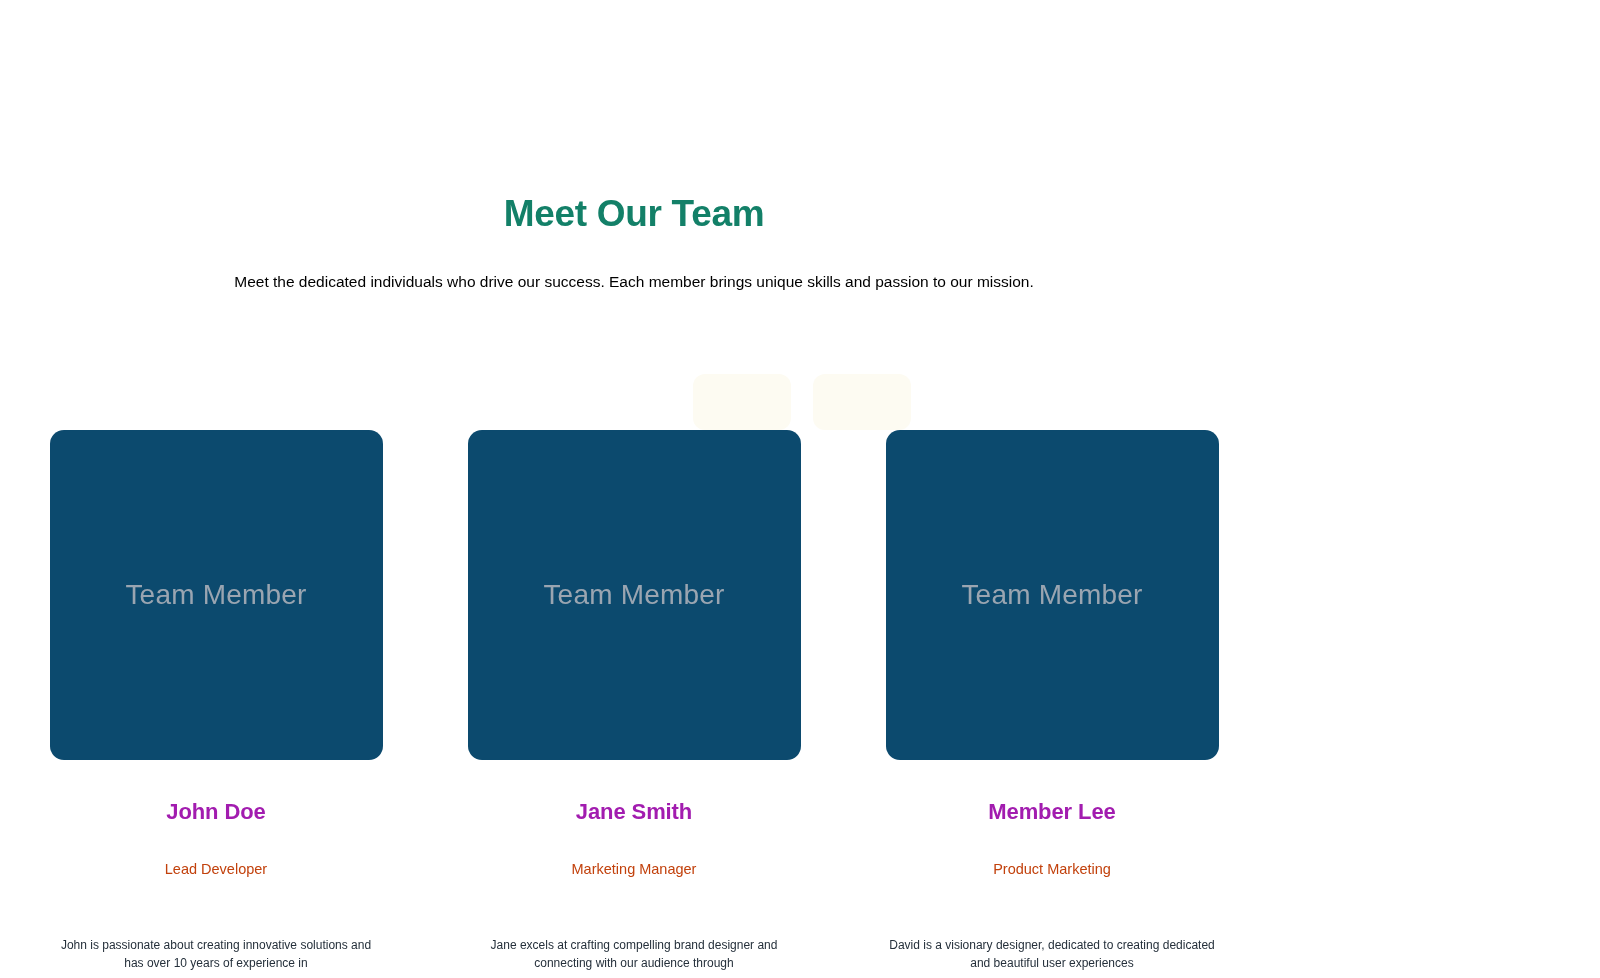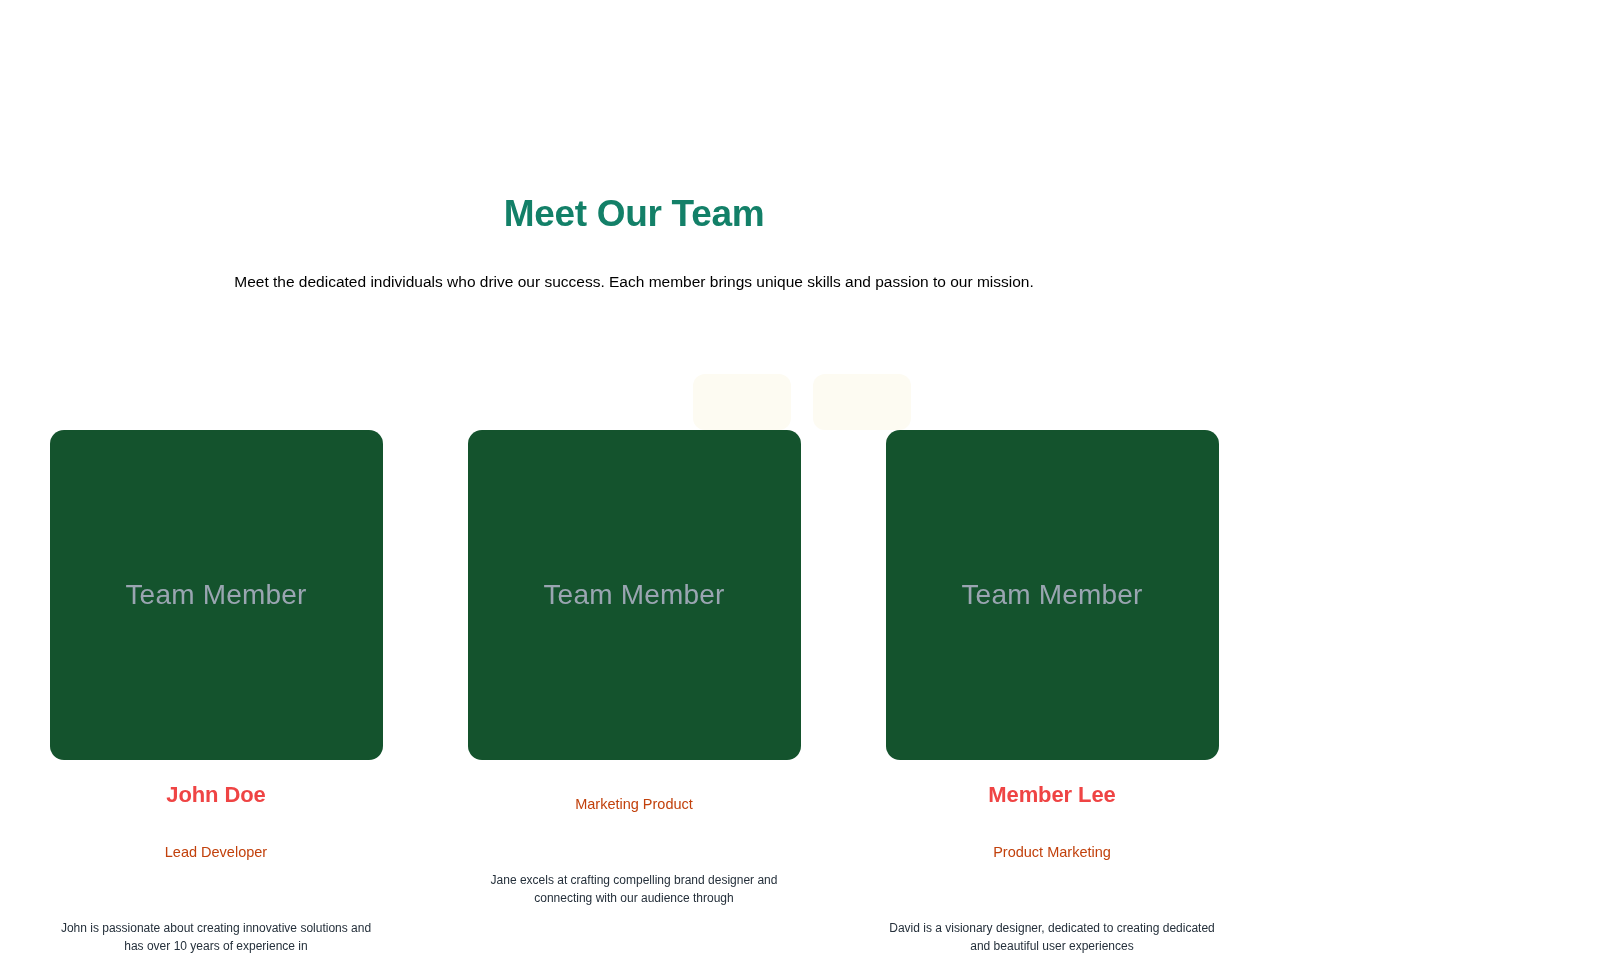--- a/index.html
+++ b/index.html
@@ -75,40 +75,40 @@
   .team-card {
     width: 333px;
     display: flex;
     flex-direction: column;
     align-items: center;
   }
 
   .avatar-placeholder {
     width: 333px;
     height: 330px;
-    background: #14532d;
+    background: #0c4a6e;
     border-radius: 14px;
     display: flex;
     align-items: center;
     justify-content: center;
   }
 
   .avatar-text {
     font-size: 28px;
     font-weight: 400;
     color: #9aa5b1;
     letter-spacing: 0.2px;
   }
 
   .member-name {
     margin: 0;
-    padding-top: 22px;
+    padding-top: 39px;
     font-size: 22px;
     font-weight: 700;
-    color: #ef4444;
+    color: #a21caf;
     letter-spacing: -0.1px;
   }
 
   .member-role {
     margin: 8px;
     padding-top: 28px;
     font-size: 14.5px;
     font-weight: 400;
     color: #c2410c;
   }
@@ -147,21 +147,22 @@
       </div>
       <h2 class="member-name">John Doe</h2>
       <p class="member-role">Lead Developer</p>
       <p class="member-bio">John is passionate about creating innovative solutions and has over 10 years of experience in</p>
     </div>
 
     <div class="team-card">
       <div class="avatar-placeholder">
         <span class="avatar-text">Team Member</span>
       </div>
-      <p class="member-role">Marketing Product</p>
+      <h2 class="member-name">Jane Smith</h2>
+      <p class="member-role">Marketing Manager</p>
       <p class="member-bio">Jane excels at crafting compelling brand designer and connecting with our audience through</p>
     </div>
 
     <div class="team-card">
       <div class="avatar-placeholder">
         <span class="avatar-text">Team Member</span>
       </div>
       <h2 class="member-name">Member Lee</h2>
       <p class="member-role">Product Marketing</p>
       <p class="member-bio">David is a visionary designer, dedicated to creating dedicated and beautiful user experiences</p>

